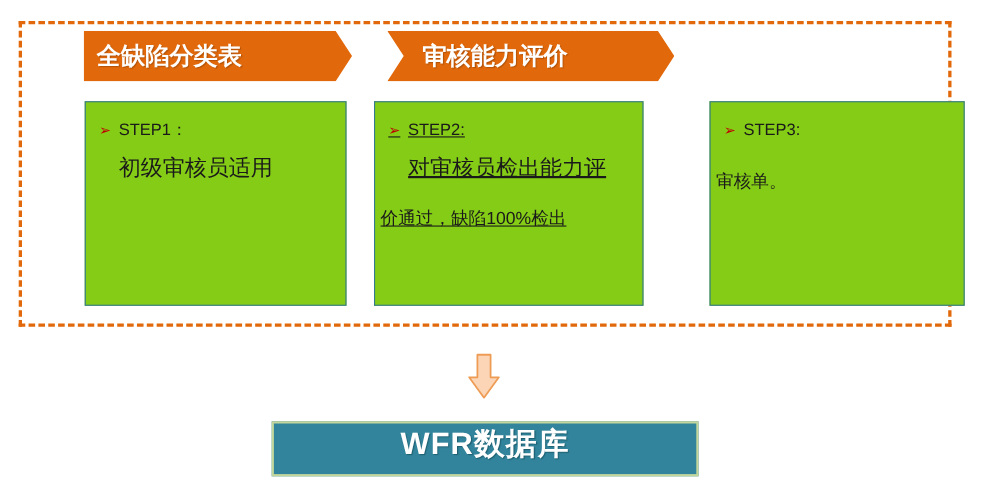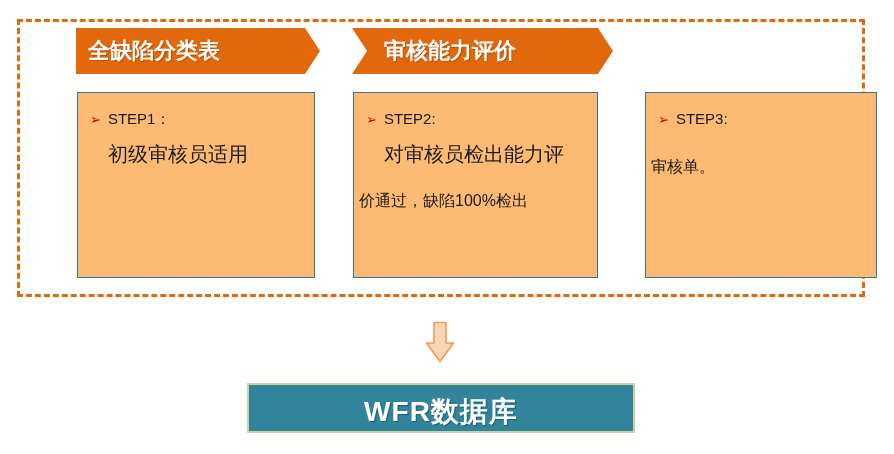--- a/index.html
+++ b/index.html
@@ -43,21 +43,21 @@
     clip-path:polygon(0 0,calc(100% - 15px) 0,100% 50%,calc(100% - 15px) 100%,0 100%);
     padding-left:12px;
   }
   .hdr.chevron{
     clip-path:polygon(0 0,calc(100% - 15px) 0,100% 50%,calc(100% - 15px) 100%,0 100%,15px 50%);
     padding-left:32px;
   }
   .stepbox{
     position:absolute;
     top:92px;height:186px;
-    background:#fdba74;
+    background:#84cc16;
     border:1.5px solid var(--box-border);
     padding-top:9px;
     color:var(--body-text);
   }
   .step-row{
     padding-left:12px;
     line-height:34px;
     font-size:15px;
     white-space:nowrap;
   }
@@ -89,21 +89,21 @@
     stroke:var(--arrow-stroke);
     stroke-width:1.6;
     stroke-linejoin:round;
   }
   .db-box{
     position:absolute;
     left:247px;top:383px;
     width:388px;height:50px;
     background:var(--db-fill);
     border:2px solid var(--db-border);
-    display:flex;align-items:flex-end;justify-content:center;
+    display:flex;align-items:flex-start;justify-content:center;
   }
   .db-box span{
     color:var(--db-text);
     font-size:28px;font-weight:bold;
     letter-spacing:1px;
     text-shadow:1px 1px 1px rgba(0,40,50,0.4);
   }
 </style>
 </head>
 <body>
@@ -120,21 +120,21 @@
   </div>
 
   <div class="stepbox" style="left:77px;width:238px;">
     <div class="step-row">
       <span class="bullet">➢</span><span>STEP1：</span>
     </div>
     <div class="line-a">初级审核员适用</div>
     <div class="line-b"></div>
   </div>
 
-  <div class="stepbox" style="left:353px;width:245px;">
+  <div class="stepbox" style="left:340px;width:245px;text-decoration:underline;">
     <div class="step-row">
       <span class="bullet">➢</span><span>STEP2:</span>
     </div>
     <div class="line-a">对审核员检出能力评</div>
     <div class="line-b">价通过，缺陷100%检出</div>
   </div>
 
   <div class="stepbox" style="left:645px;width:232px;">
     <div class="step-row">
       <span class="bullet">➢</span><span>STEP3:</span>

